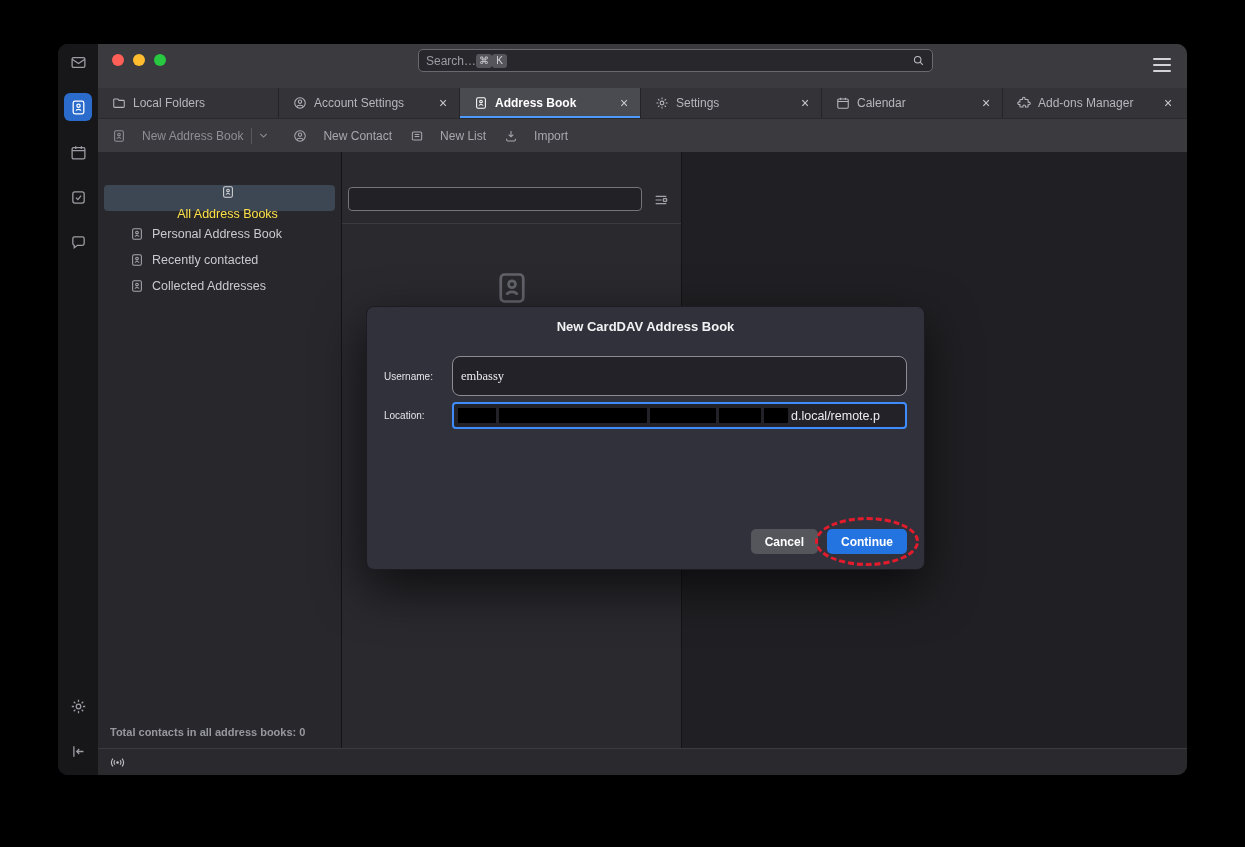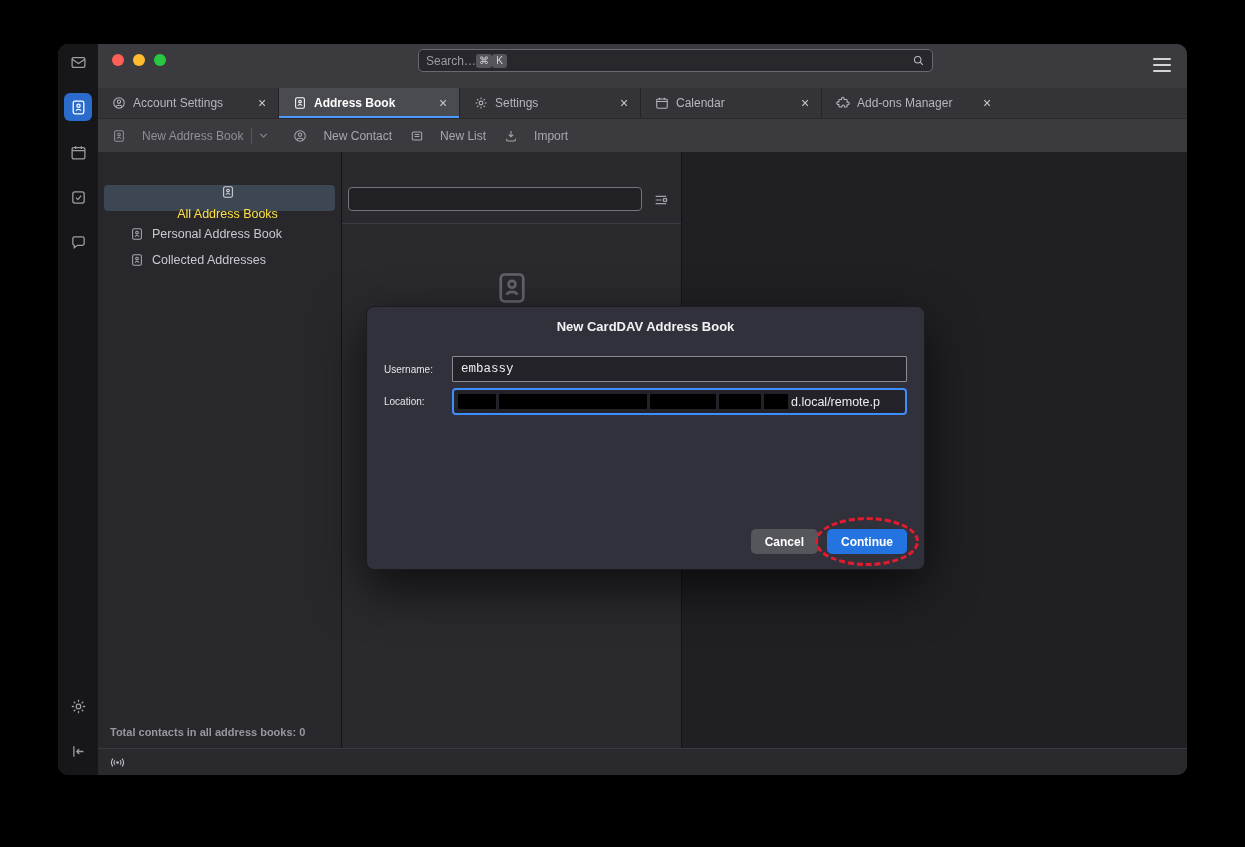--- a/index.html
+++ b/index.html
@@ -69,21 +69,21 @@
 
   
   .statusbar { height: 27px; background: #29292e; border-top: 1px solid #3a3a40; display: flex; align-items: center; padding: 0 11px; flex: none; color: #c3c3c9; }
   .statusbar svg { width: 17px; height: 17px; }
 
   
   .dialog { position: absolute; left: 268px; top: 154px; width: 559px; height: 264px; background: #31313b; border: 1px solid #1b1b20; border-radius: 8px; box-shadow: 0 18px 50px rgba(0,0,0,.65); padding: 12px 17px; z-index: 5; }
   .dlg-title { text-align: center; font-size: 13px; font-weight: bold; color: #f2f2f4; margin-bottom: 22px; }
   .dlg-row { display: flex; align-items: center; margin-bottom: 6px; }
   .dlg-label { width: 68px; font-size: 10px; color: #e3e3e7; flex: none; }
-  .dlg-input { flex: 1; height: 26px; background: #222228; border: 1px solid #8b8b91; border-radius: 1px; color: #ececef; font-size: 12.5px; padding: 0 8px; font-family: Liberation Mono, monospace; }
+  .dlg-input { flex: 1; height: 40px; background: #222228; border: 1px solid #8b8b91; border-radius: 8px; color: #ececef; font-size: 12.5px; padding: 0 8px; font-family: Liberation Serif, serif; }
   .loc-input { flex: 1; height: 27px; background: #222228; border: 2px solid #3f8cff; border-radius: 4px; display: flex; align-items: center; padding: 0 4px; gap: 3px; overflow: hidden; cursor: text; }
   .redact { height: 15px; background: #000; border-radius: 1px; flex: none; }
   .loc-tail { color: #ececef; font-size: 12.5px; white-space: nowrap; }
   .dlg-buttons { position: absolute; right: 17px; bottom: 15px; display: flex; gap: 9px; align-items: center; }
   .btn { height: 25px; padding: 0 14px; border: none; border-radius: 5px; font-size: 12px; font-weight: bold; color: #fff; cursor: pointer; font-family: "Liberation Sans", sans-serif; }
   .btn.cancel { background: #55555c; }
   .btn.continue { background: #2374e1; }
   .continue-wrap { position: relative; }
   .annotation { position: absolute; inset: -12px; border: 3px dashed #e31c2d; border-radius: 50%; pointer-events: none; z-index: 6; }
 </style>
@@ -248,20 +248,26 @@
       <div class="hamburger">
           <i></i>
           <i></i>
           <i></i>
         </div>
     </div>
 
     <div class="tabbar">
       <div class="tab">
         <svg>
+            <use href="#i-folder"></use>
+          </svg>
+        <span class="lbl">Local Folders</span>
+      </div>
+      <div class="tab">
+        <svg>
             <use href="#i-account"></use>
           </svg>
         <span class="lbl">Account Settings</span>
         <span class="tab-close">×</span>
       </div>
       <div class="tab active">
         <svg>
             <use href="#i-abook"></use>
           </svg>
         <span class="lbl">Address Book</span>
@@ -333,20 +339,26 @@
               <use href="#i-abook"></use>
             </svg>
           <span>All Address Books</span>
         </div>
         <div class="books-gap"></div>
         <div class="book-item">
           <svg>
               <use href="#i-abook"></use>
             </svg>
           <span>Personal Address Book</span>
+        </div>
+        <div class="book-item">
+          <svg>
+              <use href="#i-abook"></use>
+            </svg>
+          <span>Recently contacted</span>
         </div>
         <div class="book-item">
           <svg>
               <use href="#i-abook"></use>
             </svg>
           <span>Collected Addresses</span>
         </div>
         <div class="books-status">Total contacts in all address books: 0</div>
       </div>
 

